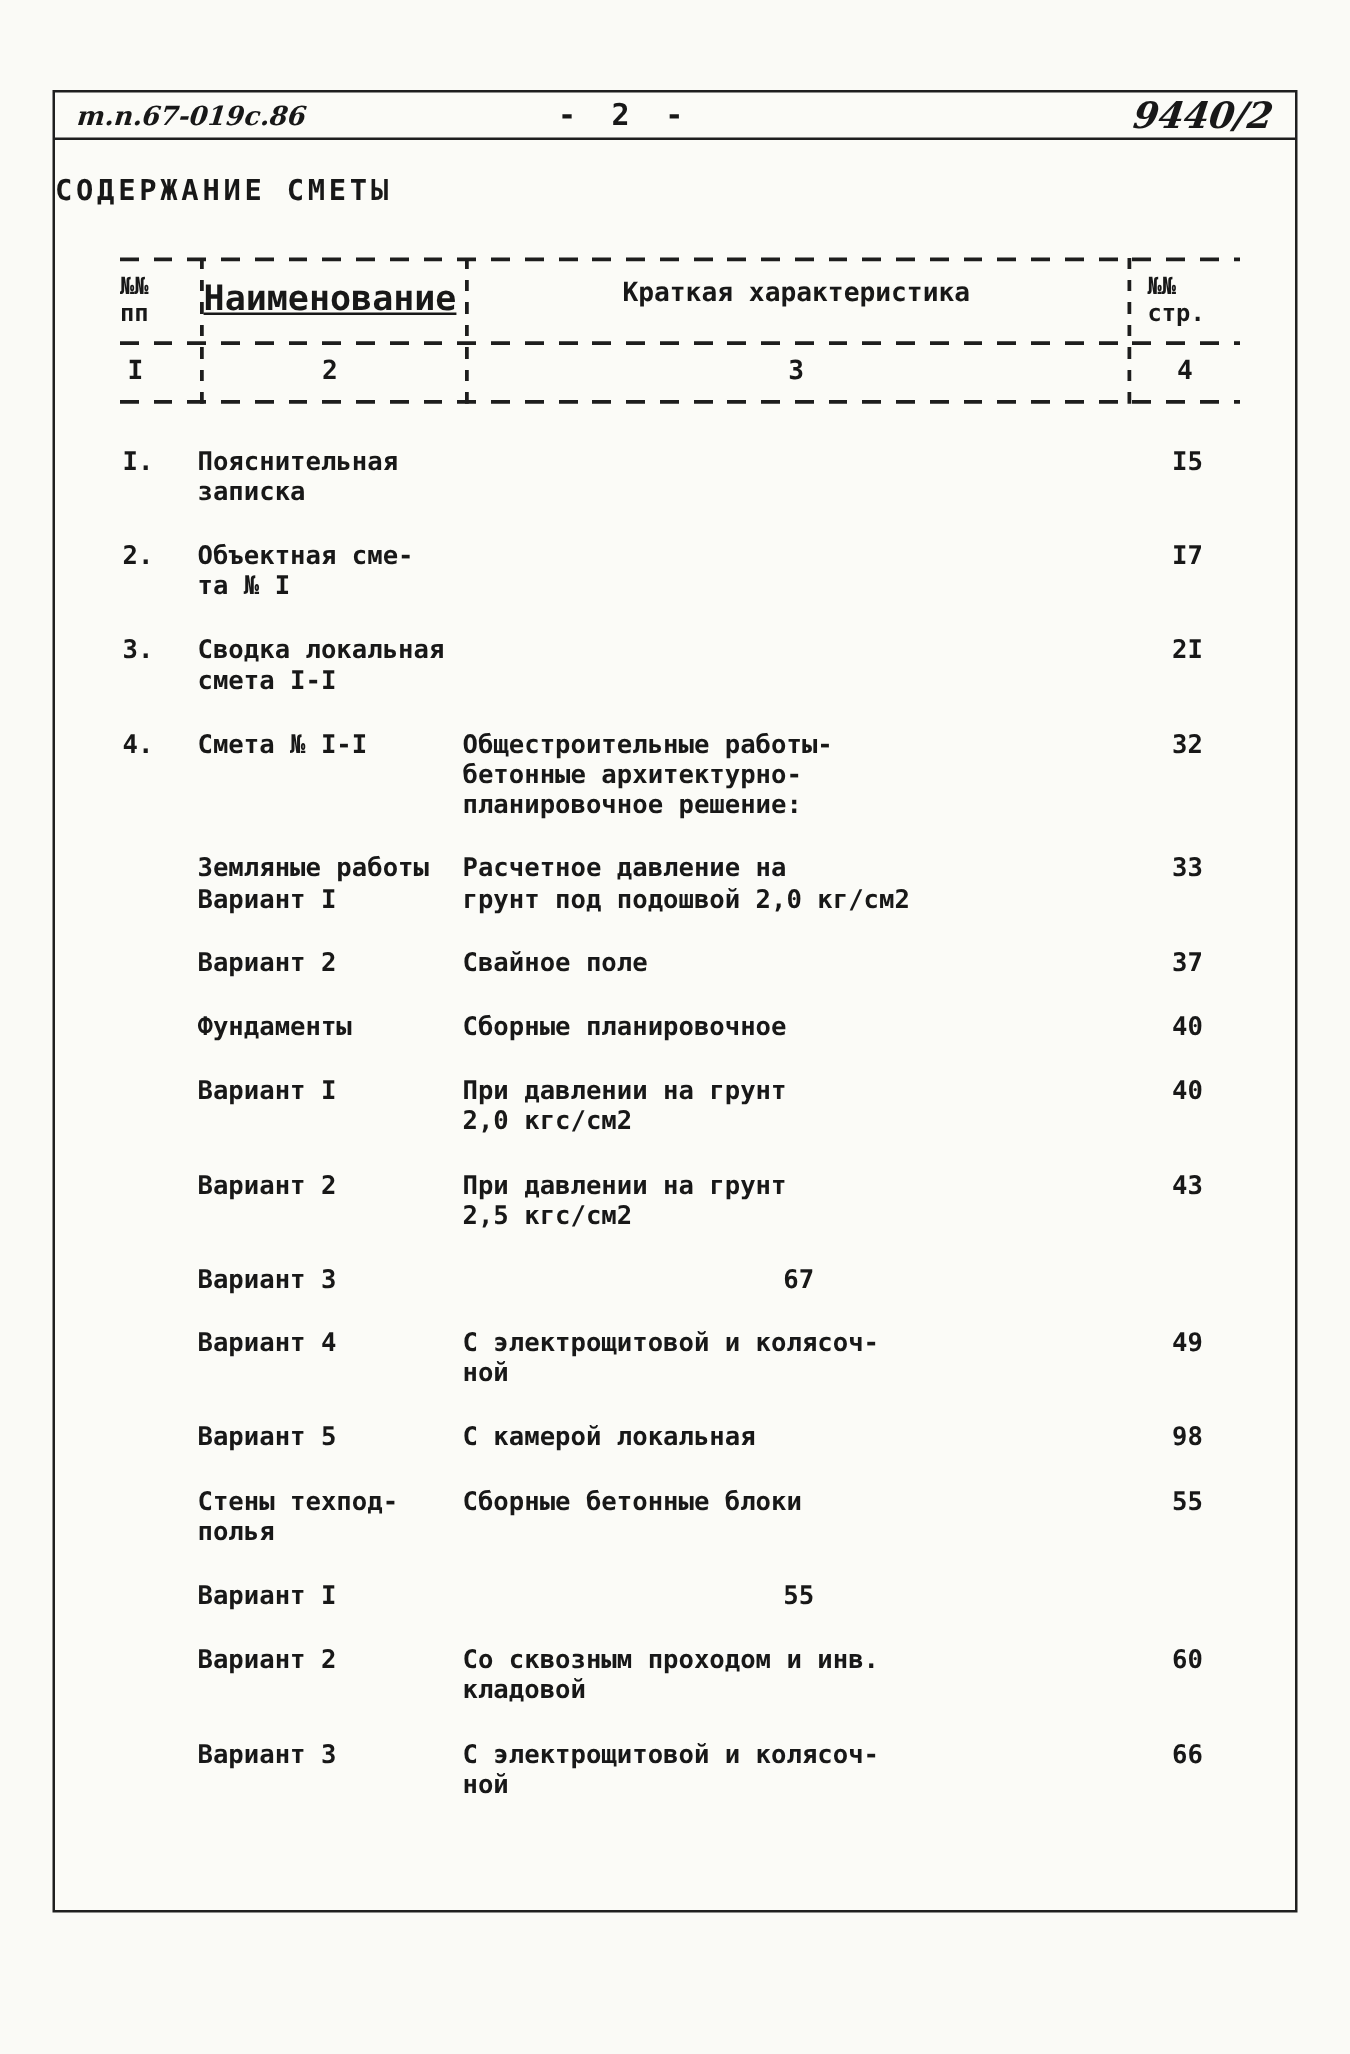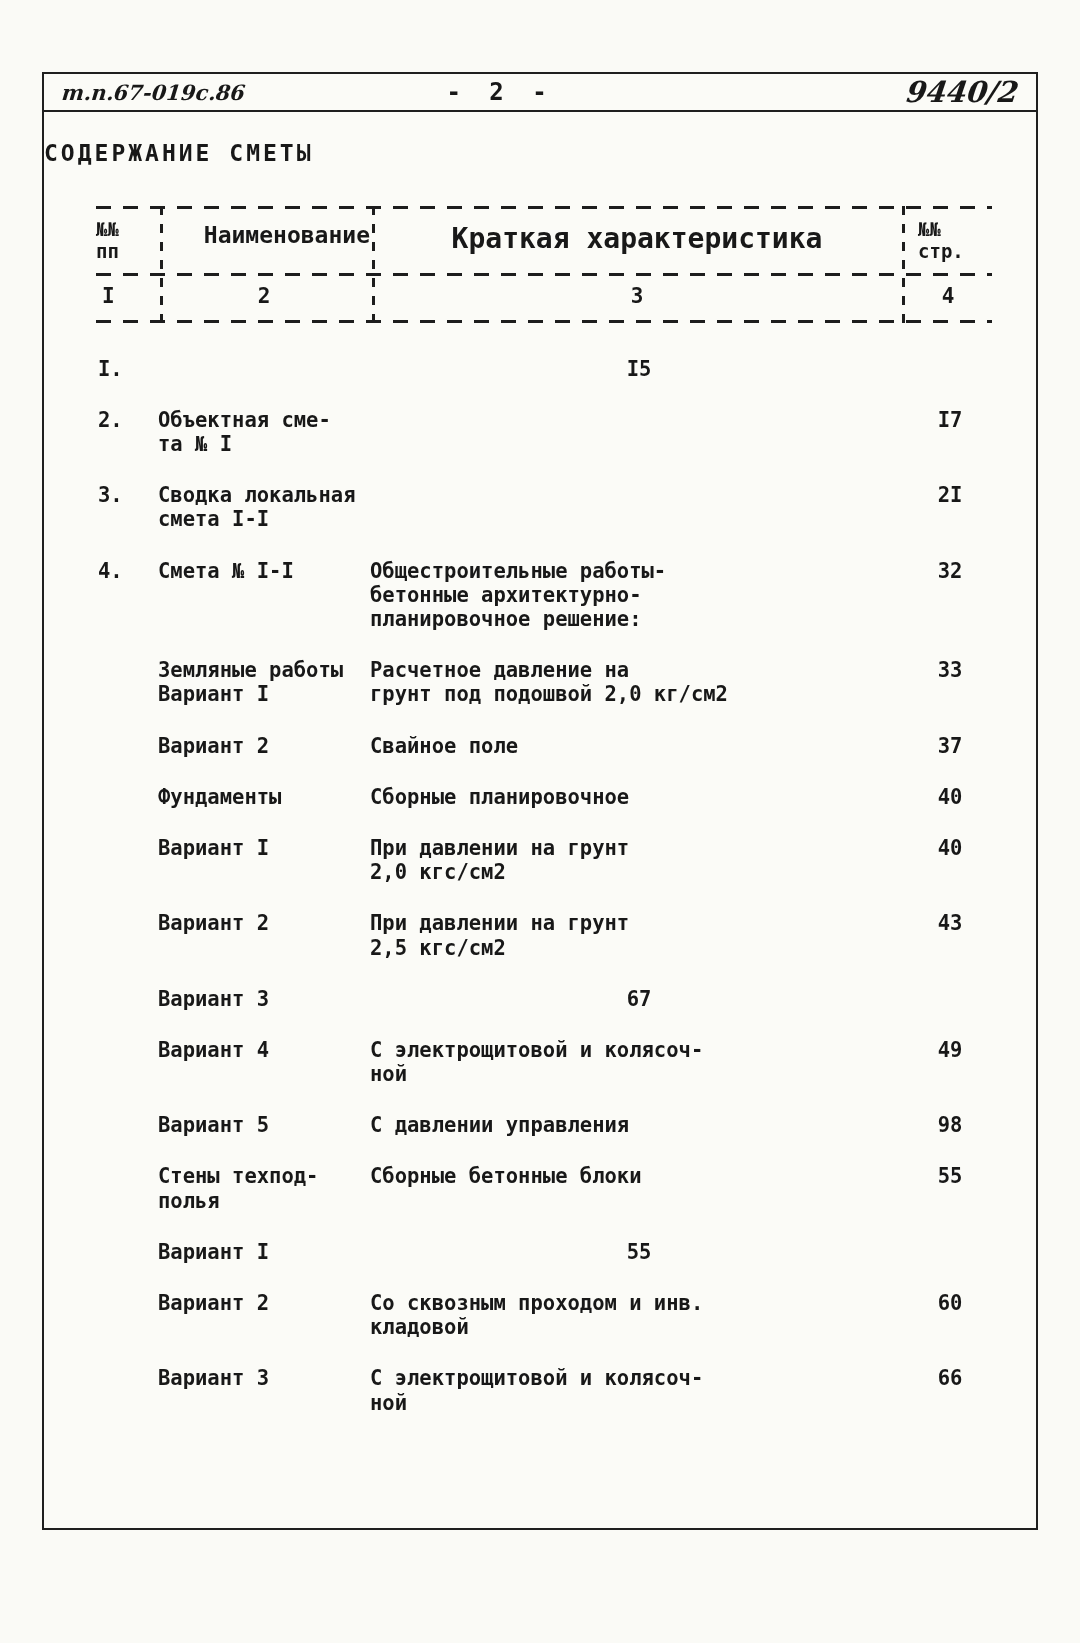--- a/index.html
+++ b/index.html
@@ -82,22 +82,22 @@
     position:absolute;
     top:0; bottom:0;
     width:3px;
     background:repeating-linear-gradient(180deg,#1d1d1d 0 9px, transparent 9px 18px);
   }
   .vline.v1 { left:64px; }
   .vline.v2 { left:276px; }
   .vline.v3 { left:806px; }
   .label-row { padding:10px 0 10px; font-weight:bold; }
   .h-c1 { font-size:19px; line-height:1.15; white-space:pre-line; }
-  .h-c2 { text-align:right; font-size:23px; padding-top:3px; }
-  .h-c3 { text-align:center; font-size:28px; padding-top:3px; }
+  .h-c2 { text-align:center; font-size:28px; padding-top:3px;text-decoration:underline; }
+  .h-c3 { text-align:center; font-size:21px; padding-top:3px; }
   .h-c4 { font-size:19px; line-height:1.15; white-space:pre-line; padding-left:14px; }
   .num-row { padding:8px 0 12px; font-weight:bold; font-size:21px; }
   .n1 { padding-left:6px; }
   .n2, .n3, .n4 { text-align:center; }
   
   .tbody { margin-top:34px; }
   .row {
     margin-bottom:27px;
     font-size:20.5px;
     line-height:1.18;
@@ -146,20 +146,22 @@
           <div class="n3">3</div>
           <div class="n4">4</div>
         </div>
 
         <div class="hline"></div>
       </div>
 
       <div class="tbody" id="rows">
   <div class="row grid4">
     <div class="c1">I.</div>
+    <div class="c2">Пояснительная
+записка</div>
     <div class="c3"></div>
     <div class="c4">I5</div>
   </div>
 
   <div class="row grid4">
     <div class="c1">2.</div>
     <div class="c2">Объектная сме-
 та № I</div>
     <div class="c3"></div>
     <div class="c4">I7</div>
@@ -231,21 +233,21 @@
     <div class="c1"></div>
     <div class="c2">Вариант 4</div>
     <div class="c3">С электрощитовой и колясоч-
 ной</div>
     <div class="c4">49</div>
   </div>
 
   <div class="row grid4">
     <div class="c1"></div>
     <div class="c2">Вариант 5</div>
-    <div class="c3">С давлении управления</div>
+    <div class="c3">С камерой локальная</div>
     <div class="c4">98</div>
   </div>
 
   <div class="row grid4">
     <div class="c1"></div>
     <div class="c2">Стены техпод-
 полья</div>
     <div class="c3">Сборные бетонные блоки</div>
     <div class="c4">55</div>
   </div>

